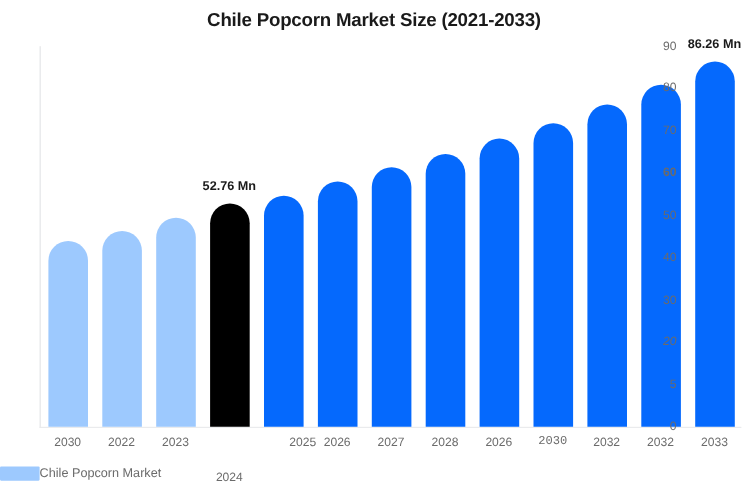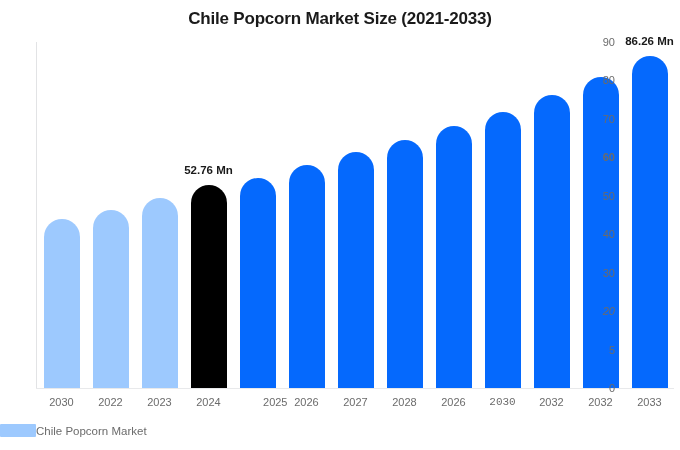--- a/index.html
+++ b/index.html
@@ -184,21 +184,21 @@
     <div class="y-tick-label" style="top: 272.667px;">30</div>
     <div class="y-tick-label" style="top: 234.222px;">40</div>
     <div class="y-tick-label" style="top: 195.778px;">50</div>
     <div class="y-tick-label" style="top: 157.333px; font-weight: bold;">60</div>
     <div class="y-tick-label" style="top: 118.889px;">70</div>
     <div class="y-tick-label" style="top: 80.4444px;">80</div>
     <div class="y-tick-label" style="top: 42px;">90</div>
     <div class="x-tick-label" style="left: 31.5px; width: 60px;">2030</div>
     <div class="x-tick-label" style="left: 80.5px; width: 60px;">2022</div>
     <div class="x-tick-label" style="left: 129.5px; width: 60px;">2023</div>
-    <div class="x-tick-label" style="left: 178.5px; width: 60px;">2024</div>
+    <div class="x-tick-label" style="left: 178.5px; width: 60px; margin-top: 32px;">2024</div>
     <div class="value-label" style="left: 163.5px; width: 90px; top: 164.167px;">52.76 Mn</div>
     <div class="x-tick-label" style="left: 227.5px; width: 60px; text-align: right;">2025</div>
     <div class="x-tick-label" style="left: 276.5px; width: 60px;">2026</div>
     <div class="x-tick-label" style="left: 325.5px; width: 60px;">2027</div>
     <div class="x-tick-label" style="left: 374.5px; width: 60px;">2028</div>
     <div class="x-tick-label" style="left: 423.5px; width: 60px;">2026</div>
     <div class="x-tick-label" style="left: 472.5px; width: 60px; font-family: Liberation Mono, monospace;">2030</div>
     <div class="x-tick-label" style="left: 521.5px; width: 60px;">2032</div>
     <div class="x-tick-label" style="left: 570.5px; width: 60px;">2032</div>
     <div class="x-tick-label" style="left: 619.5px; width: 60px;">2033</div>

